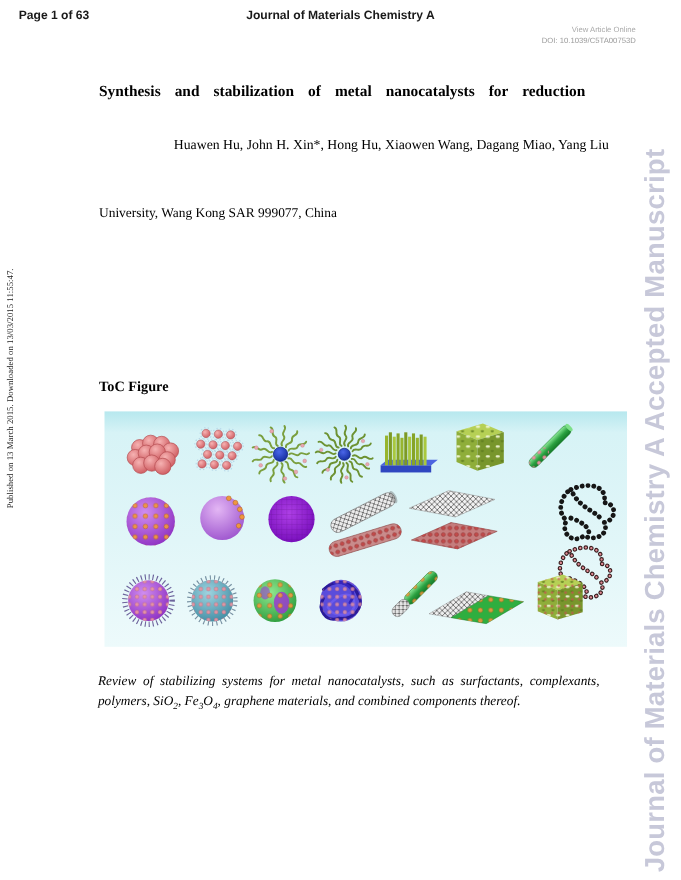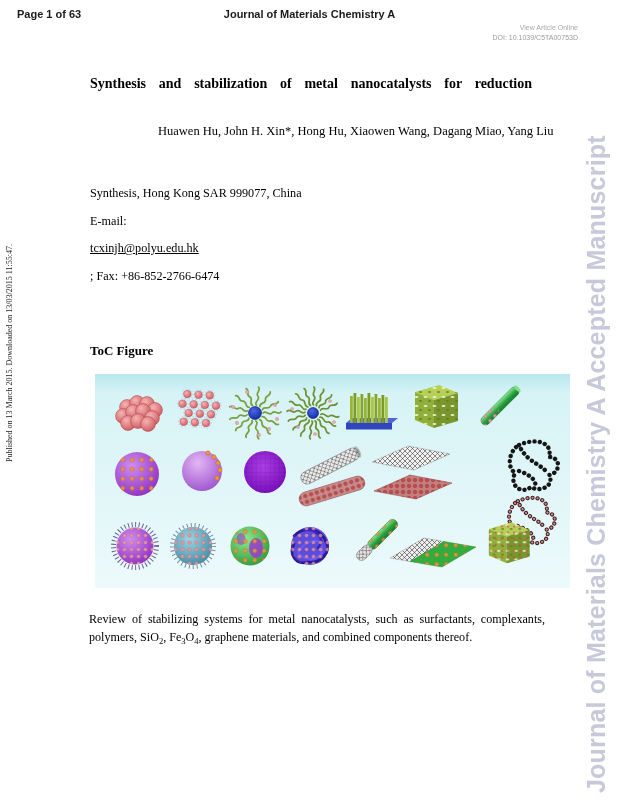--- a/index.html
+++ b/index.html
@@ -33,43 +33,42 @@
   .affil span{display:block;}
   .email-row a{color:#000;text-decoration:underline;}
   .toc-head{position:absolute;left:90px;top:343px;width:442px;text-align:left;font-weight:bold;font-size:13px;}
   
   .figure{
     position:absolute;left:95px;top:374px;width:475px;height:214px;
     background:linear-gradient(180deg,#b7e8ee 0%,#d7f3f6 9%,#e1f6f8 55%,#edfafb 100%);
   }
   .figure svg{display:block;}
   
-  .caption{position:absolute;left:89px;top:598px;width:456px;font-size:12.1px;line-height:18px;text-align:justify;}
+  .caption{position:absolute;left:89px;top:598px;width:456px;font-size:12.1px;line-height:18px;text-align:justify;font-style:italic;}
   .caption sub{font-size:8.5px;line-height:0;}
 </style>
 </head>
 <body>
 
 <div class="hdr-left">Page 1 of 63</div>
 <div class="hdr-center">Journal of Materials Chemistry A</div>
 <div class="hdr-right">
   <div>View Article Online</div>
   <div class="doi">DOI: 10.1039/C5TA00753D</div>
 </div>
 
 <div class="vert-left">Published on 13 March 2015. Downloaded on 13/03/2015 11:55:47.</div>
 <div class="vert-right">Journal of Materials Chemistry A Accepted Manuscript</div>
 
 <div class="title">
   <span class="jl">Synthesis and stabilization of metal nanocatalysts for reduction</span>
 </div>
 <div class="authors">Huawen Hu, John H. Xin*, Hong Hu, Xiaowen Wang, Dagang Miao, Yang Liu</div>
 <div class="affil">
-  <span>Synthesis, Hong Kong SAR 999077, China</span>
-  <span class="email-row"><span>E-mail: </span><a href="#">tcxinjh@polyu.edu.hk</a><span>; Fax: +86-852-2766-6474</span></span>
+  <span>University, Wang Kong SAR 999077, China</span>
 </div>
 
 <div class="toc-head">ToC Figure</div>
 
 <div class="figure">
 <svg width="475" height="214" viewBox="0 0 475 214" xmlns="http://www.w3.org/2000/svg">
   <defs>
     <radialGradient id="gPink" cx="38%" cy="32%" r="75%">
           <stop offset="0%" stop-color="#f6b2b2"></stop>
           <stop offset="100%" stop-color="#cd585d"></stop>

